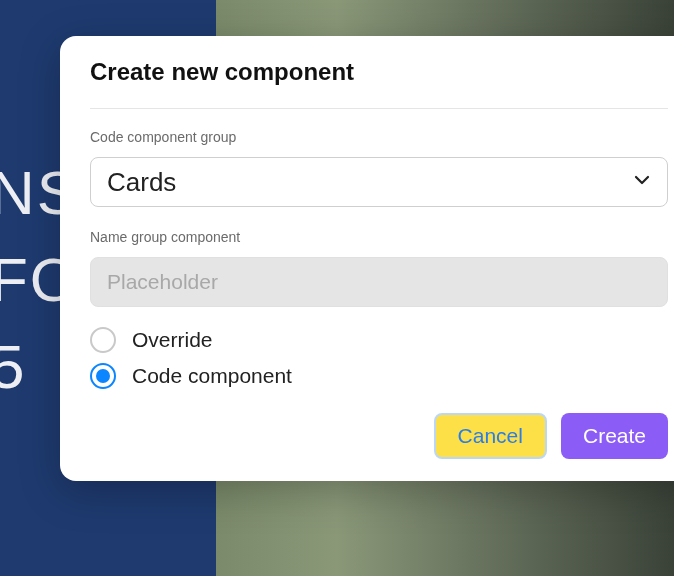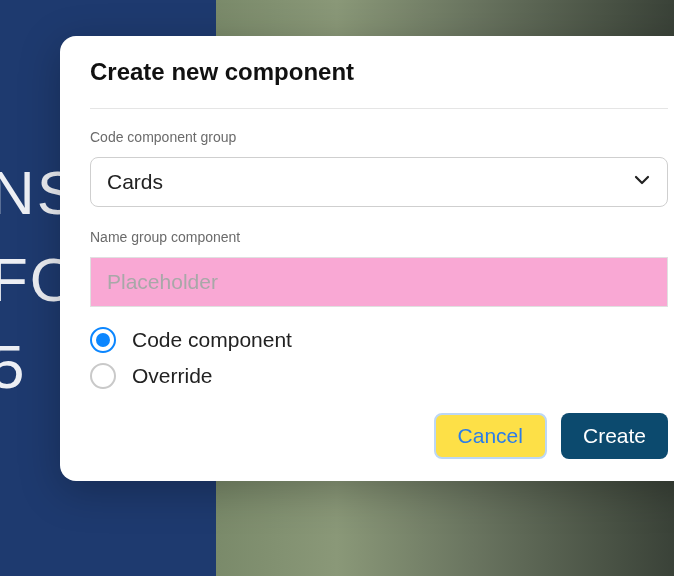--- a/index.html
+++ b/index.html
@@ -58,43 +58,43 @@
   .select-wrap {
     position: relative;
     margin-bottom: 22px;
   }
   .select {
     width: 100%;
     height: 50px;
     border: 1px solid #cfcfcf;
     border-radius: 8px;
     padding: 0 44px 0 16px;
-    font-size: 21px;
+    font-size: 26px;
     color: #222;
     background: #fff;
     display: flex;
     align-items: center;
     cursor: pointer;
   }
   .chevron {
     position: absolute;
     right: 16px;
     top: 50%;
     transform: translateY(-50%);
     pointer-events: none;
   }
   .text-input {
     width: 100%;
     height: 50px;
     border: 1px solid #e0e0e0;
-    border-radius: 0;
+    border-radius: 8px;
     padding: 0 16px;
     font-size: 21px;
     color: #222;
-    background: #f9a8d4;
+    background: #e5e5e5;
     outline: none;
     margin-bottom: 20px;
   }
   .text-input::placeholder { color: #a8a8a8; }
   .radio-group { margin-bottom: 24px; }
   .radio-row {
     display: flex;
     align-items: center;
     gap: 16px;
     margin-bottom: 10px;
@@ -135,21 +135,21 @@
     align-items: center;
     justify-content: center;
     border: none;
   }
   .btn-secondary {
     background: #fde047;
     color: #2b7de9;
     border: 2px solid #bcd7f5;
   }
   .btn-primary {
-    background: #0c4a6e;
+    background: #8b5cf6;
     color: #fff;
     text-align: right;
   }
 </style>
 </head>
 <body>
 
 <div class="bg">
   <div class="bg-text">NS
 FO
@@ -170,28 +170,28 @@
           <path d="M4 7 L10 13 L16 7" stroke="#222" stroke-width="2.2" fill="none" stroke-linecap="round" stroke-linejoin="round"></path>
         </svg>
     </span>
   </div>
 
   <div class="field-label">Name group component</div>
   <input type="text" class="text-input" placeholder="Placeholder" style="">
 
   <div class="radio-group">
     <div class="radio-row">
+      <span class="radio-outer"></span>
+      <span class="radio-label">Override</span>
+    </div>
+    <div class="radio-row">
       <span class="radio-outer selected">
         <span class="radio-inner"></span>
       </span>
       <span class="radio-label">Code component</span>
-    </div>
-    <div class="radio-row">
-      <span class="radio-outer"></span>
-      <span class="radio-label">Override</span>
     </div>
   </div>
 
   <div class="footer">
     <button class="btn btn-secondary">Cancel</button>
     <button class="btn btn-primary">Create</button>
   </div>
 </div>
 
 </body></html>

